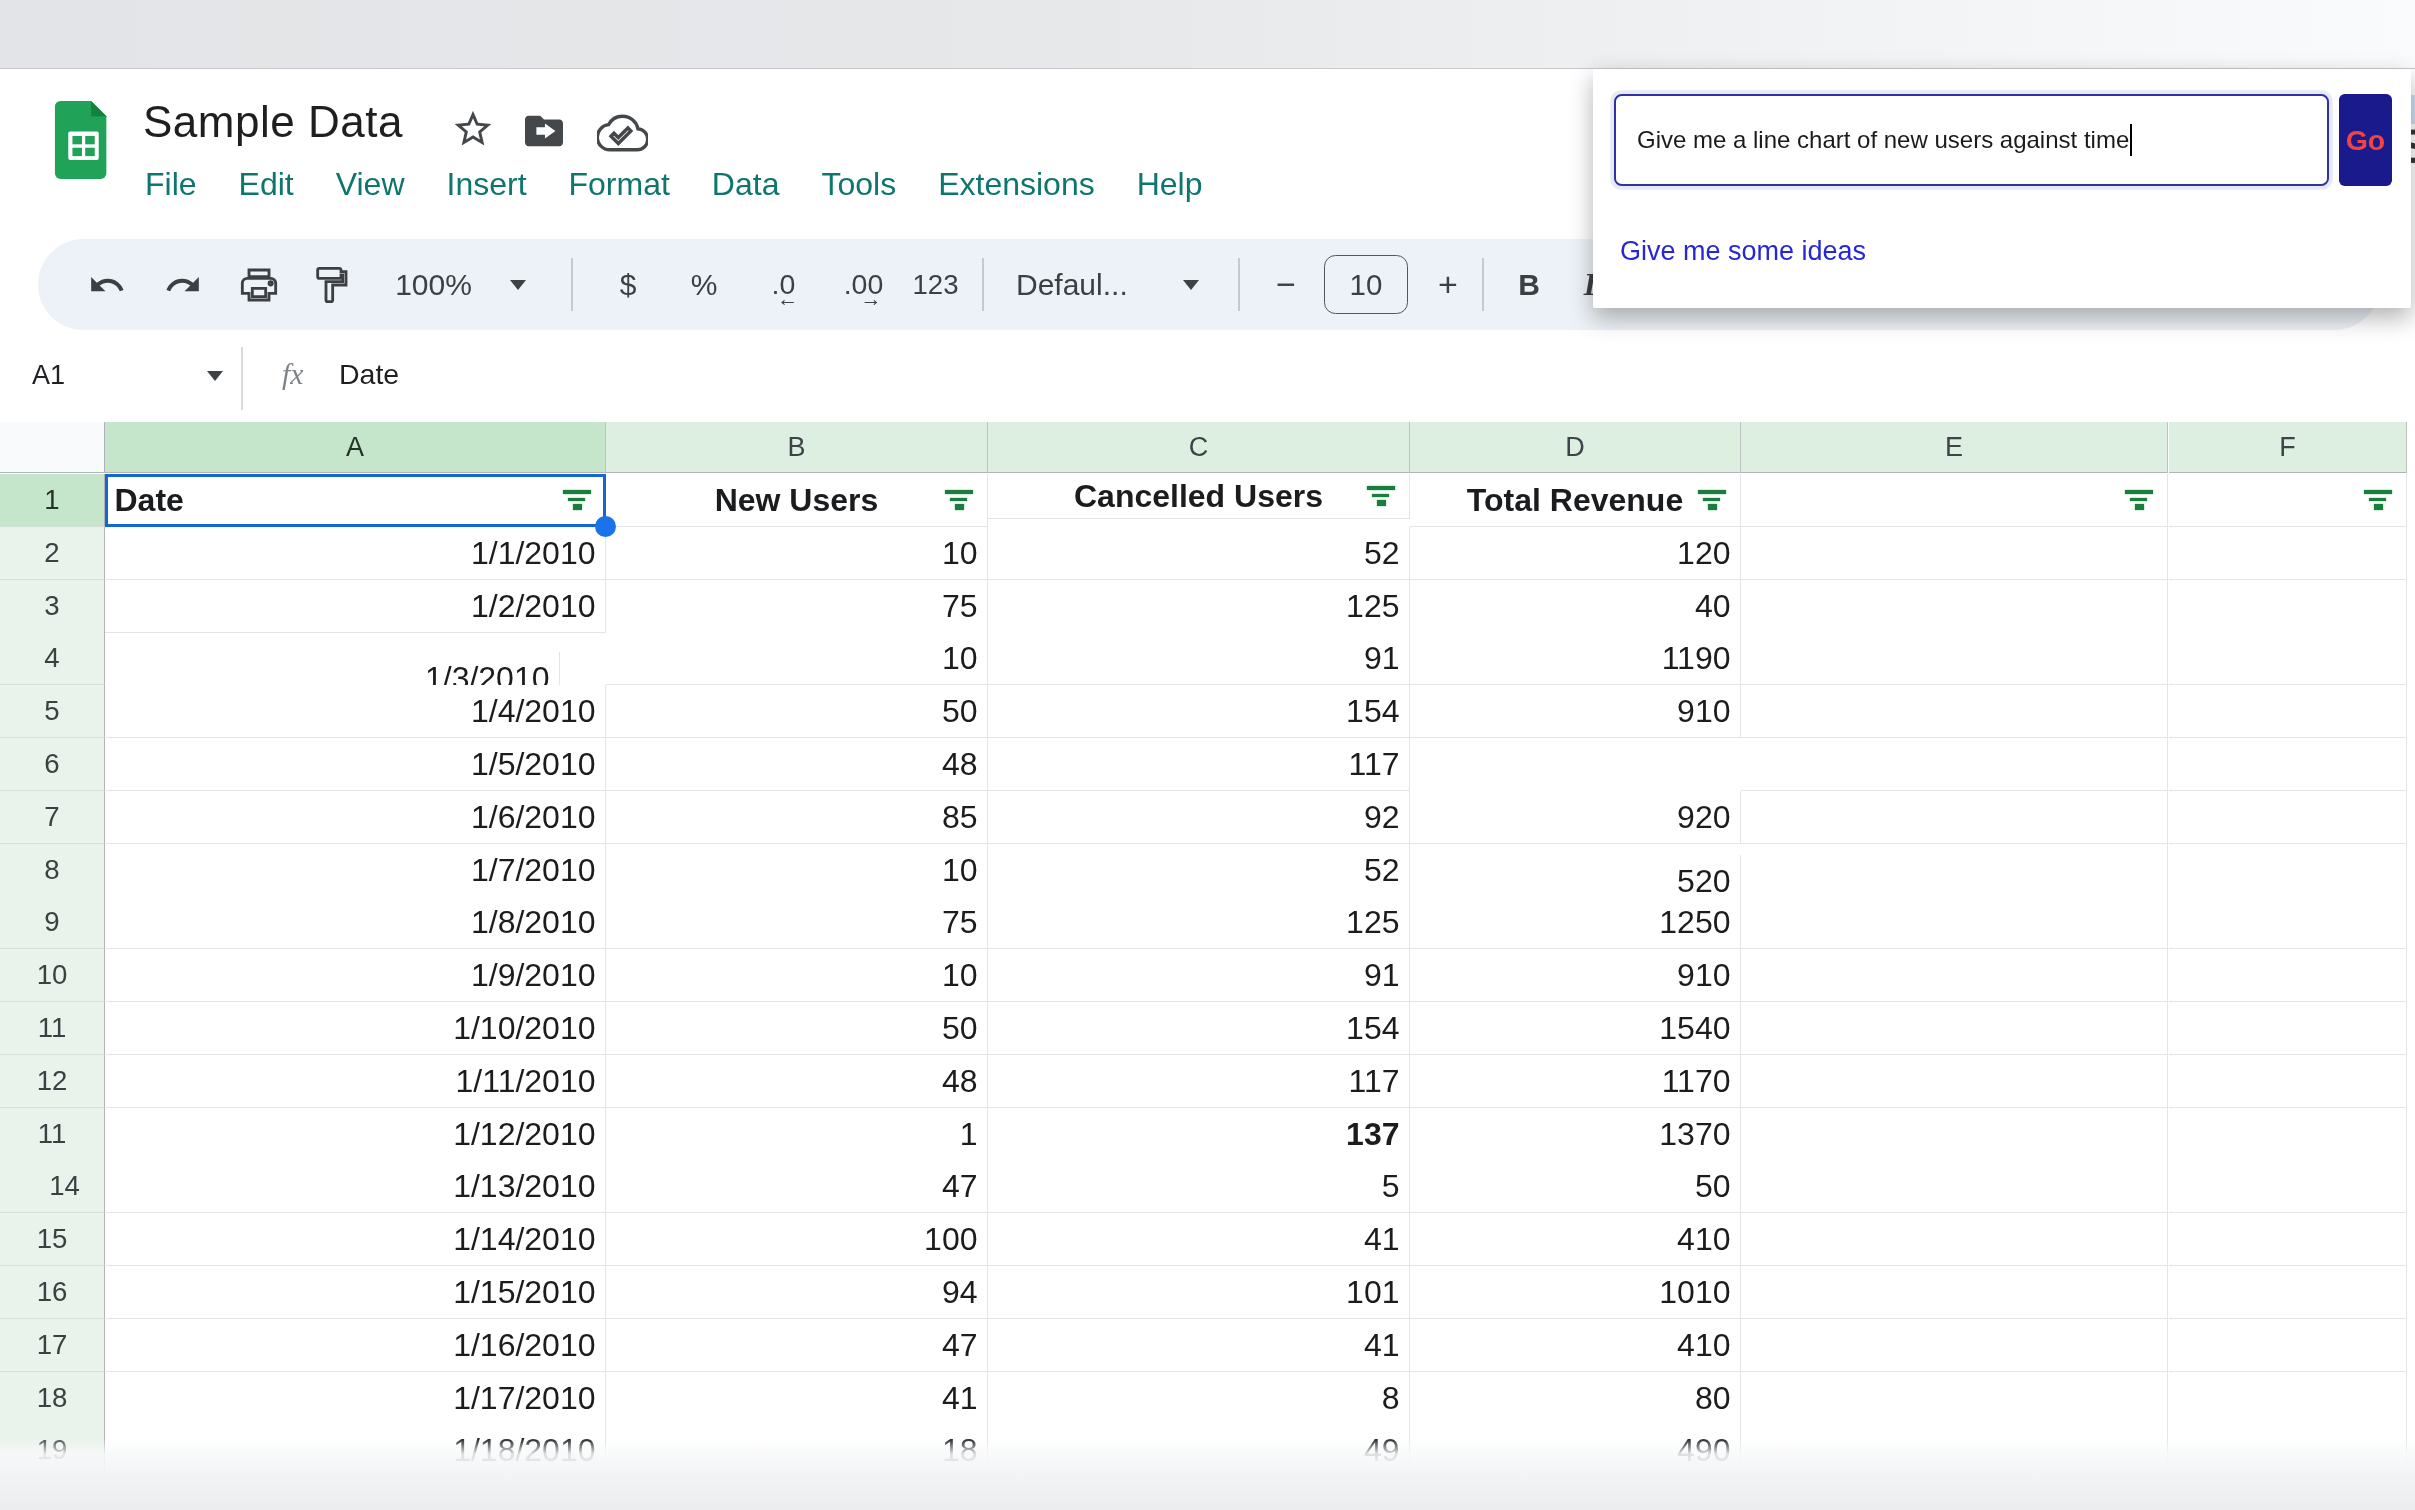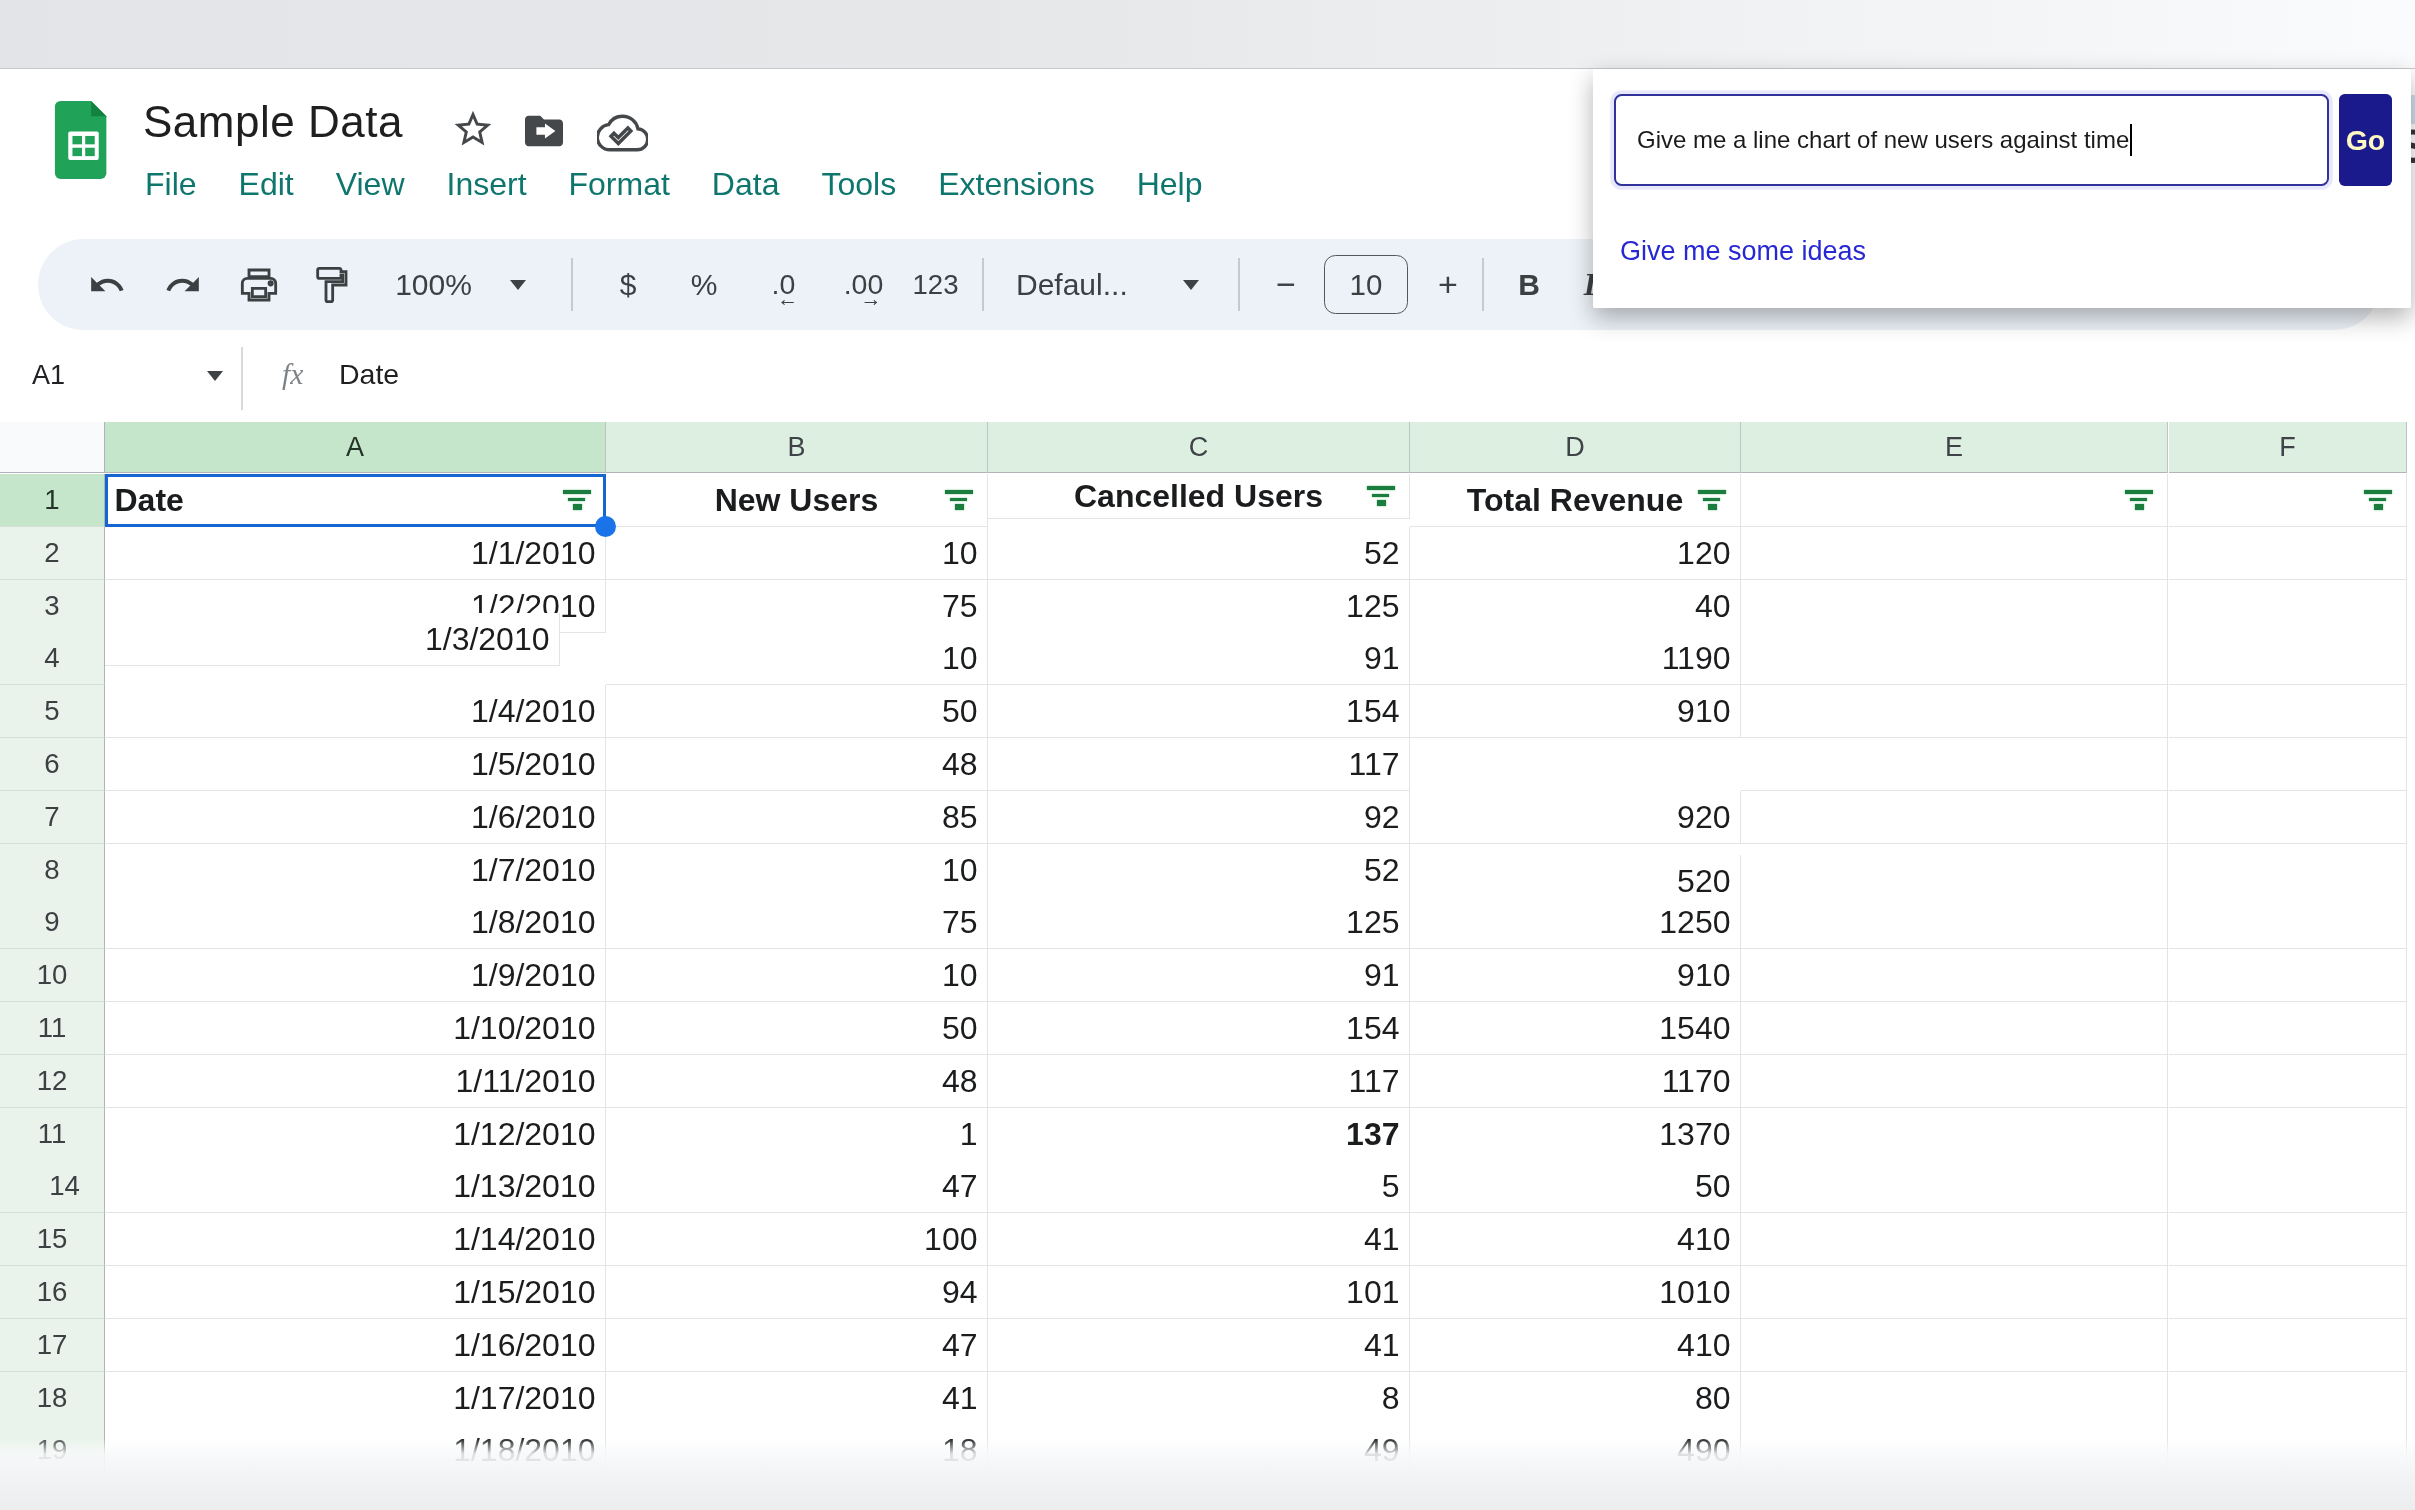--- a/index.html
+++ b/index.html
@@ -75,21 +75,21 @@
 
   
   .dialog{position:absolute;left:1593px;top:69px;width:818px;height:239px;background:#fff;
     border-radius:1.9px;box-shadow:0 9.5px 25px rgba(0,0,0,.30);z-index:10;}
   .prompt{position:absolute;left:21px;top:25px;width:715px;height:92px;box-sizing:border-box;
     border:2.9px solid #32329c;border-radius:7.6px;background:#fff;
     box-shadow:0 0 0 3.8px rgba(110,110,235,.16);
     display:flex;align-items:center;padding-left:21px;font-size:24px;color:#1b1b1b;}
   .caret-bar{display:inline-block;width:1.9px;height:32px;background:#000;margin-left:1px;}
   .go-btn{position:absolute;left:746px;top:25px;width:53px;height:92px;background:#1a1a8c;
-    border-radius:5.7px;color:#fef9c3;font-weight:bold;font-size:28.5px;
+    border-radius:5.7px;color:#ef4444;font-weight:bold;font-size:28.5px;
     display:flex;align-items:center;justify-content:center;}
   .ideas{position:absolute;left:27px;top:167px;font-size:27px;color:#2727d4;}
 
   
   .share-sliver{position:absolute;left:2397px;top:120px;width:32px;height:53px;z-index:5;
     font-size:48px;font-weight:bold;color:#35383b;line-height:53px;}
   .blue-sliver{position:absolute;left:2410px;top:95px;width:5.7px;height:28.5px;background:#cfe0f2;z-index:5;}
 
   svg{display:block;}
 </style>
@@ -151,21 +151,21 @@
       <div class="cell dcell" style="left: 1741px; top: 527px; width: 427px; height: 53px;"></div>
       <div class="cell dcell" style="left: 2169px; top: 527px; width: 238px; height: 53px;"></div>
       <div class="rownum" style="left: 0px; top: 580px; width: 105px; height: 53px;">3</div>
       <div class="cell dcell" style="left: 105px; top: 580px; width: 501px; height: 53px;">1/2/2010</div>
       <div class="cell dcell" style="left: 606px; top: 580px; width: 382px; height: 53px;">75</div>
       <div class="cell dcell" style="left: 988px; top: 580px; width: 422px; height: 53px;">125</div>
       <div class="cell dcell" style="left: 1410px; top: 580px; width: 331px; height: 53px;">40</div>
       <div class="cell dcell" style="left: 1741px; top: 580px; width: 427px; height: 53px;"></div>
       <div class="cell dcell" style="left: 2169px; top: 580px; width: 238px; height: 53px;"></div>
       <div class="rownum" style="left: 0px; top: 632px; width: 105px; height: 53px;">4</div>
-      <div class="cell dcell" style="left: 105px; top: 613px; width: 455px; height: 53px;">1/3/2010</div>
+      <div class="cell dcell" style="left: 105px; top: 652px; width: 455px; height: 53px;">1/3/2010</div>
       <div class="cell dcell" style="left: 606px; top: 632px; width: 382px; height: 53px;">10</div>
       <div class="cell dcell" style="left: 988px; top: 632px; width: 422px; height: 53px;">91</div>
       <div class="cell dcell" style="left: 1410px; top: 632px; width: 331px; height: 53px;">1190</div>
       <div class="cell dcell" style="left: 1741px; top: 632px; width: 427px; height: 53px;"></div>
       <div class="cell dcell" style="left: 2169px; top: 632px; width: 238px; height: 53px;"></div>
       <div class="rownum" style="left: 0px; top: 685px; width: 105px; height: 53px;">5</div>
       <div class="cell dcell" style="left: 105px; top: 685px; width: 501px; height: 53px;">1/4/2010</div>
       <div class="cell dcell" style="left: 606px; top: 685px; width: 382px; height: 53px;">50</div>
       <div class="cell dcell" style="left: 988px; top: 685px; width: 422px; height: 53px;">154</div>
       <div class="cell dcell" style="left: 1410px; top: 685px; width: 331px; height: 53px;">910</div>

